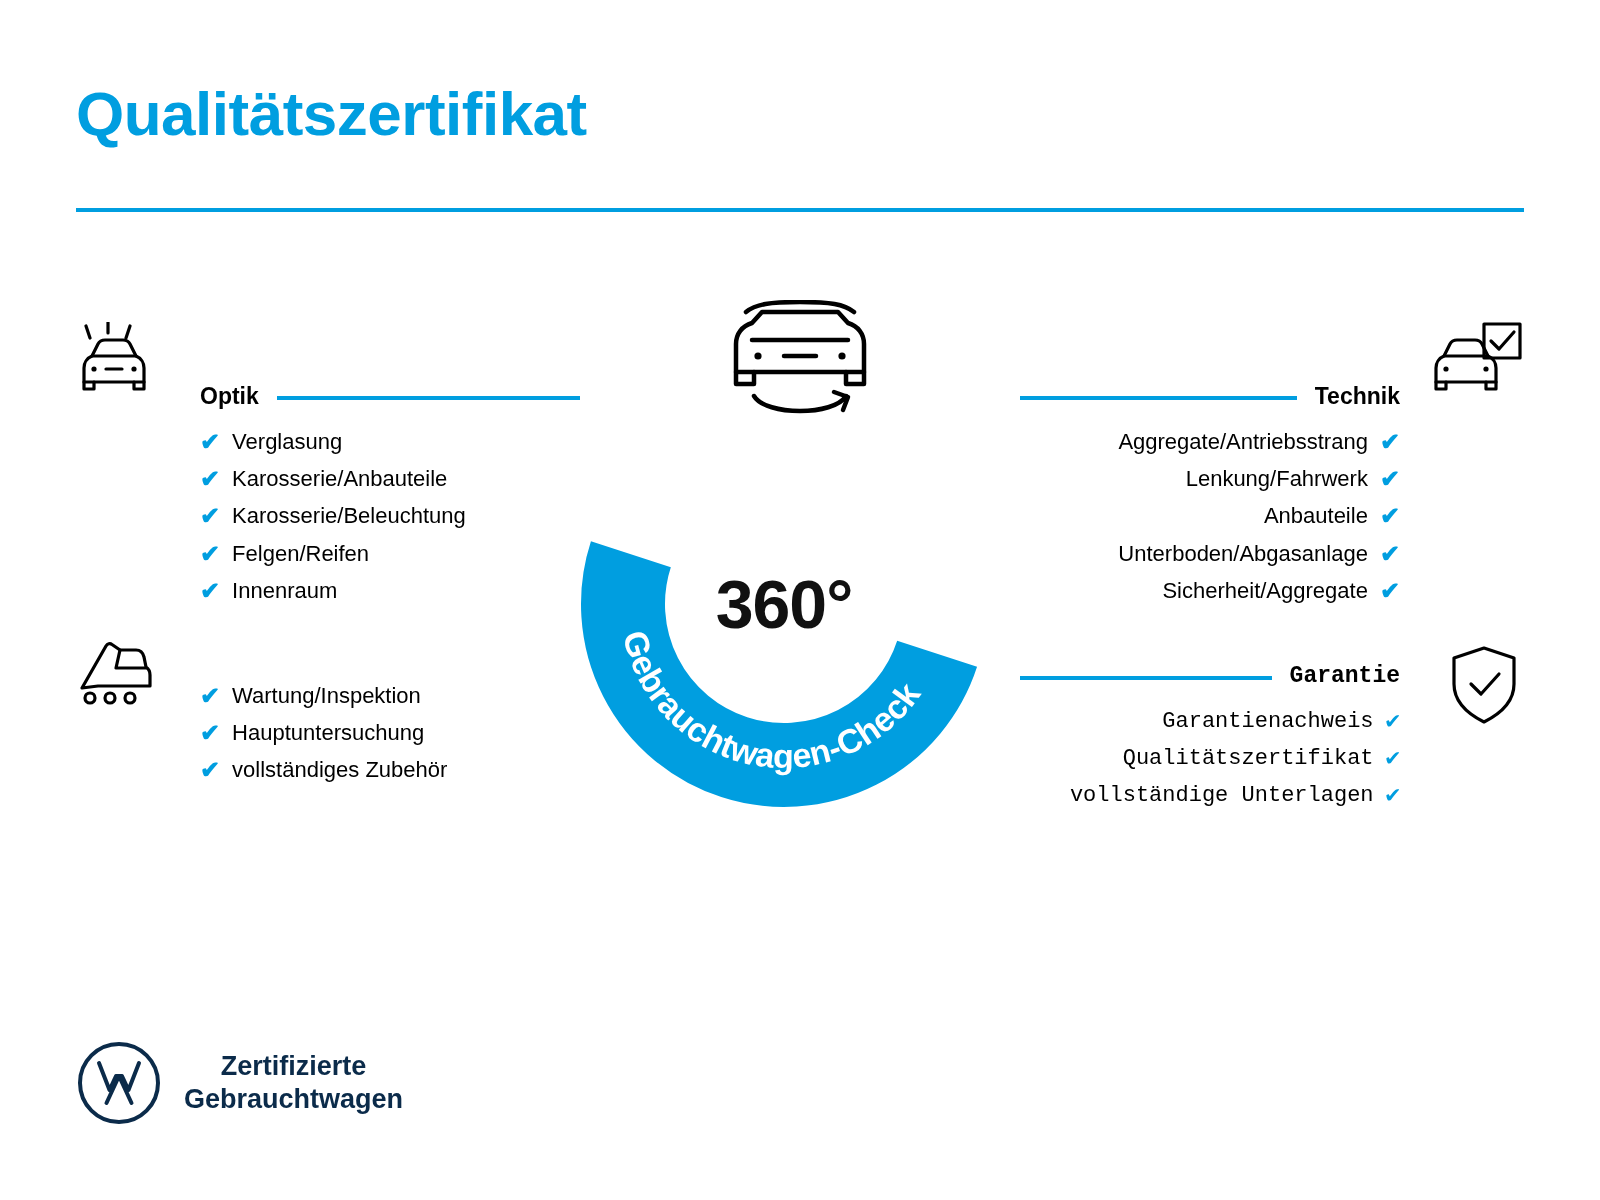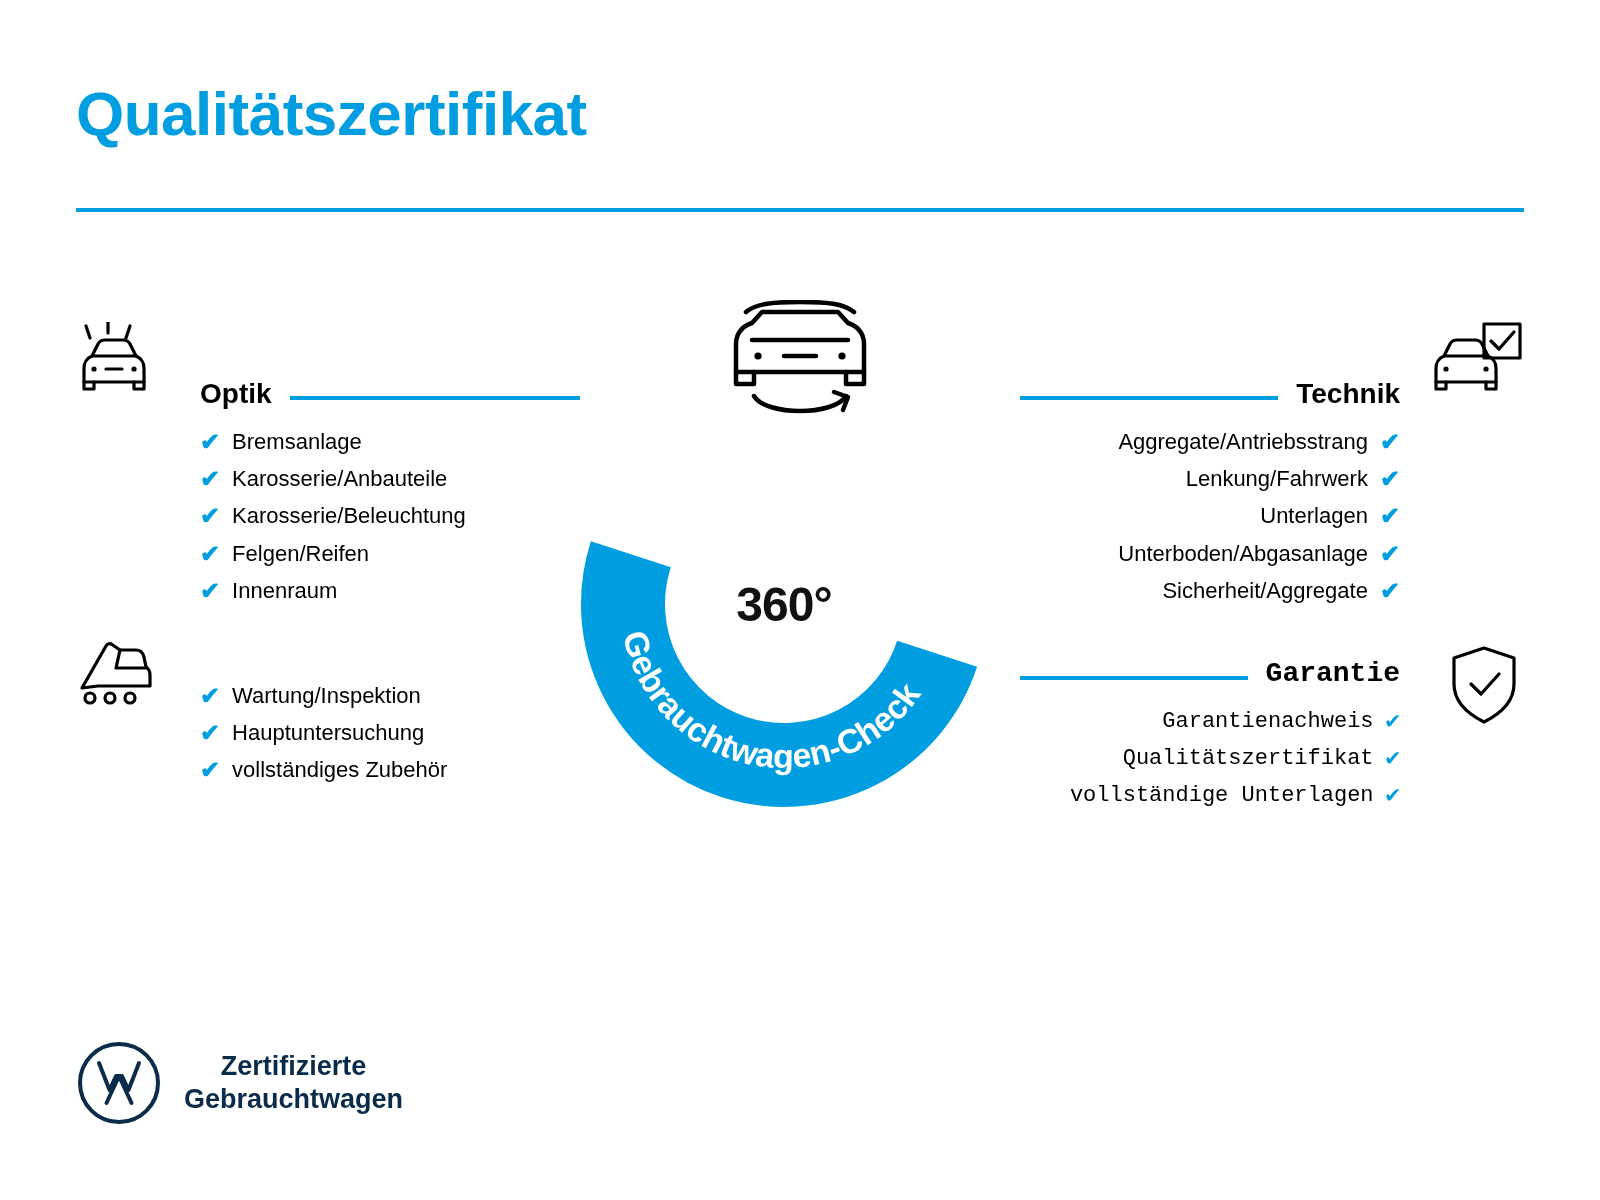--- a/index.html
+++ b/index.html
@@ -46,21 +46,21 @@
   .block {
     position: absolute;
   }
   .block-head {
     display: flex;
     align-items: flex-end;
     gap: 0;
     height: 48px;
   }
   .block-head .heading {
-    font-size: 28px;
+    font-size: 23px;
     font-weight: bold;
     line-height: 1;
     white-space: nowrap;
   }
   .head-rule {
     height: 4px;
     background: #009ee0;
     flex: 1 1 auto;
     margin-bottom: 8px;
   }
@@ -120,21 +120,21 @@
   }
   .deg {
     position: absolute;
     left: 0;
     top: 0;
     width: 412px;
     height: 412px;
     display: flex;
     align-items: center;
     justify-content: center;
-    font-size: 48px;
+    font-size: 68px;
     font-weight: bold;
     color: #111;
     letter-spacing: -1px;
   }
   .car360 {
     position: absolute;
     left: 140px;
     top: 0px;
     width: 200px;
     height: 130px;
@@ -180,21 +180,21 @@
   </div>
 
   <div class="block left" style="left:200px; top:360px; width:380px;">
     <div class="block-head">
       <span class="heading">Optik</span>
       <span class="head-rule"></span>
     </div>
     <div class="items">
       <div class="item">
         <span class="check">✔</span>
-        <span>Bremsanlage</span>
+        <span>Verglasung</span>
       </div>
       <div class="item">
         <span class="check">✔</span>
         <span>Karosserie/Anbauteile</span>
       </div>
       <div class="item">
         <span class="check">✔</span>
         <span>Karosserie/Beleuchtung</span>
       </div>
       <div class="item">
@@ -256,21 +256,21 @@
     <div class="items">
       <div class="item">
         <span>Aggregate/Antriebsstrang</span>
         <span class="check">✔</span>
       </div>
       <div class="item">
         <span>Lenkung/Fahrwerk</span>
         <span class="check">✔</span>
       </div>
       <div class="item">
-        <span>Unterlagen</span>
+        <span>Anbauteile</span>
         <span class="check">✔</span>
       </div>
       <div class="item">
         <span>Unterboden/Abgasanlage</span>
         <span class="check">✔</span>
       </div>
       <div class="item">
         <span>Sicherheit/Aggregate</span>
         <span class="check">✔</span>
       </div>

